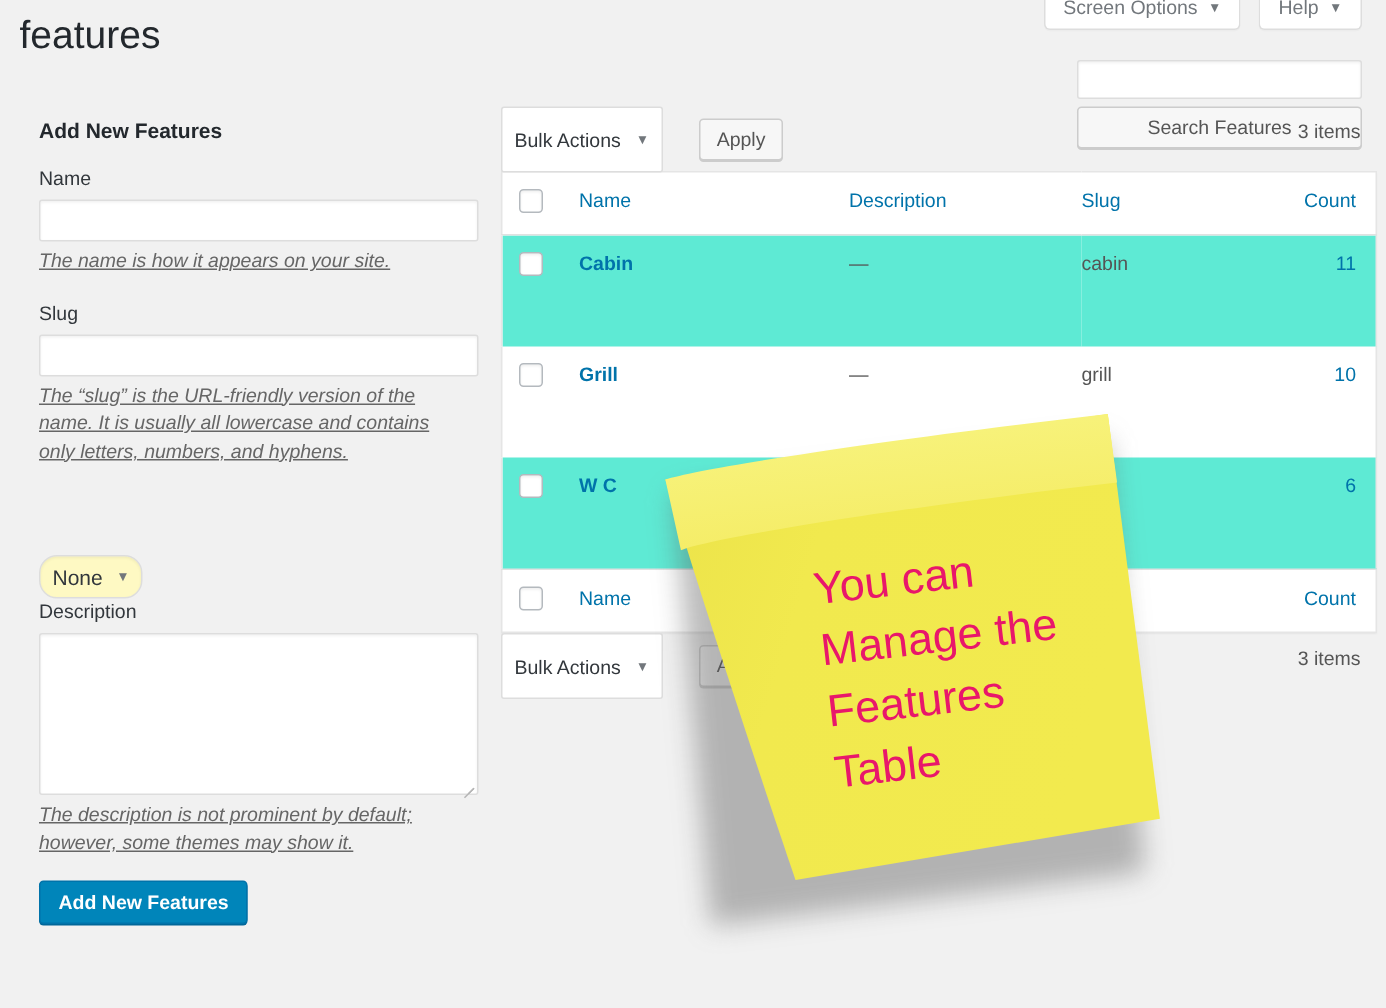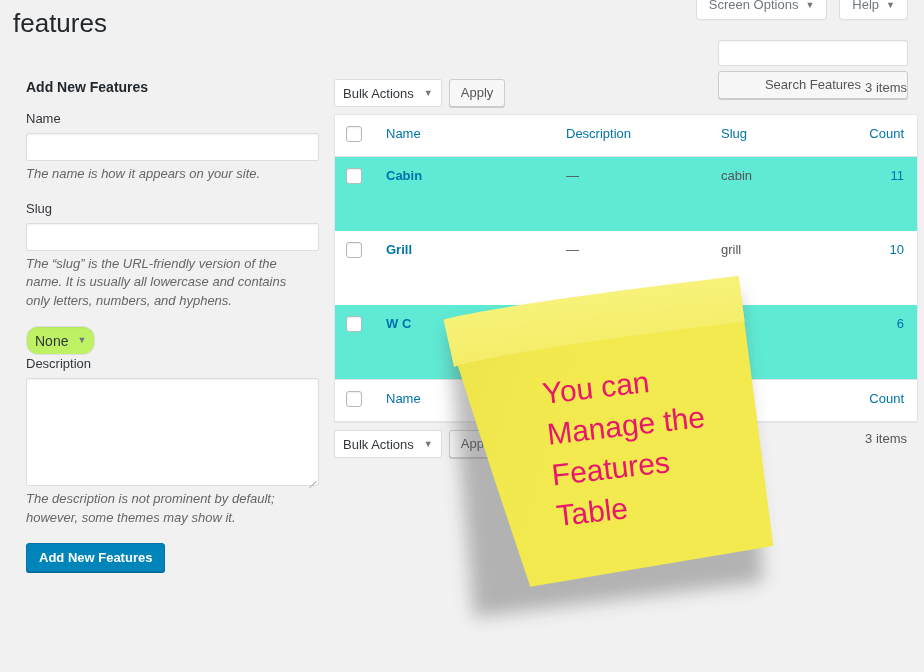--- a/index.html
+++ b/index.html
@@ -134,34 +134,36 @@
     color: #32373c;
     box-shadow: inset 0 1px 2px rgba(0,0,0,.06);
     outline: none;
   }
   .help-text {
     font-size: 13px;
     font-style: italic;
     color: #666;
     line-height: 18.5px;
     margin: 4px 16px 16px 0;
+    text-decoration: underline;
   }
   .select-wrap {
     display: inline-flex;
     align-items: center;
     gap: 9px;
-    background: #bef264;
+    background: #fef9c3;
     border: 1px solid #ddd;
     border-radius: 12px;
     height: 27px;
     padding: 0 8px;
     box-shadow: inset 0 1px 2px rgba(0,0,0,.06);
     font-size: 14px;
     color: #32373c;
     cursor: pointer;
+    margin-top: 44px;
   }
   .textarea {
     width: 293px;
     height: 108px;
     box-sizing: border-box;
     border: 1px solid #ddd;
     background: #fff;
     border-radius: 2px;
     padding: 6px 8px;
     font-size: 14px;
@@ -218,30 +220,30 @@
     position: relative;
   }
   .bulk-select {
     display: inline-flex;
     align-items: center;
     justify-content: space-between;
     gap: 10px;
     background: #fff;
     border: 1px solid #ddd;
     border-radius: 2px;
-    height: 28px;
+    height: 44px;
     box-sizing: border-box;
     padding: 0 8px;
     font-size: 13px;
     color: #32373c;
     cursor: pointer;
     min-width: 96px;
   }
   .apply-btn {
-    margin-left: 7px;
+    margin-left: 24px;
   }
   .items-count {
     position: absolute;
     right: 1px;
     top: 2px;
     font-size: 13px;
     color: #555;
   }
   table.wp-list {
     width: 574px;

